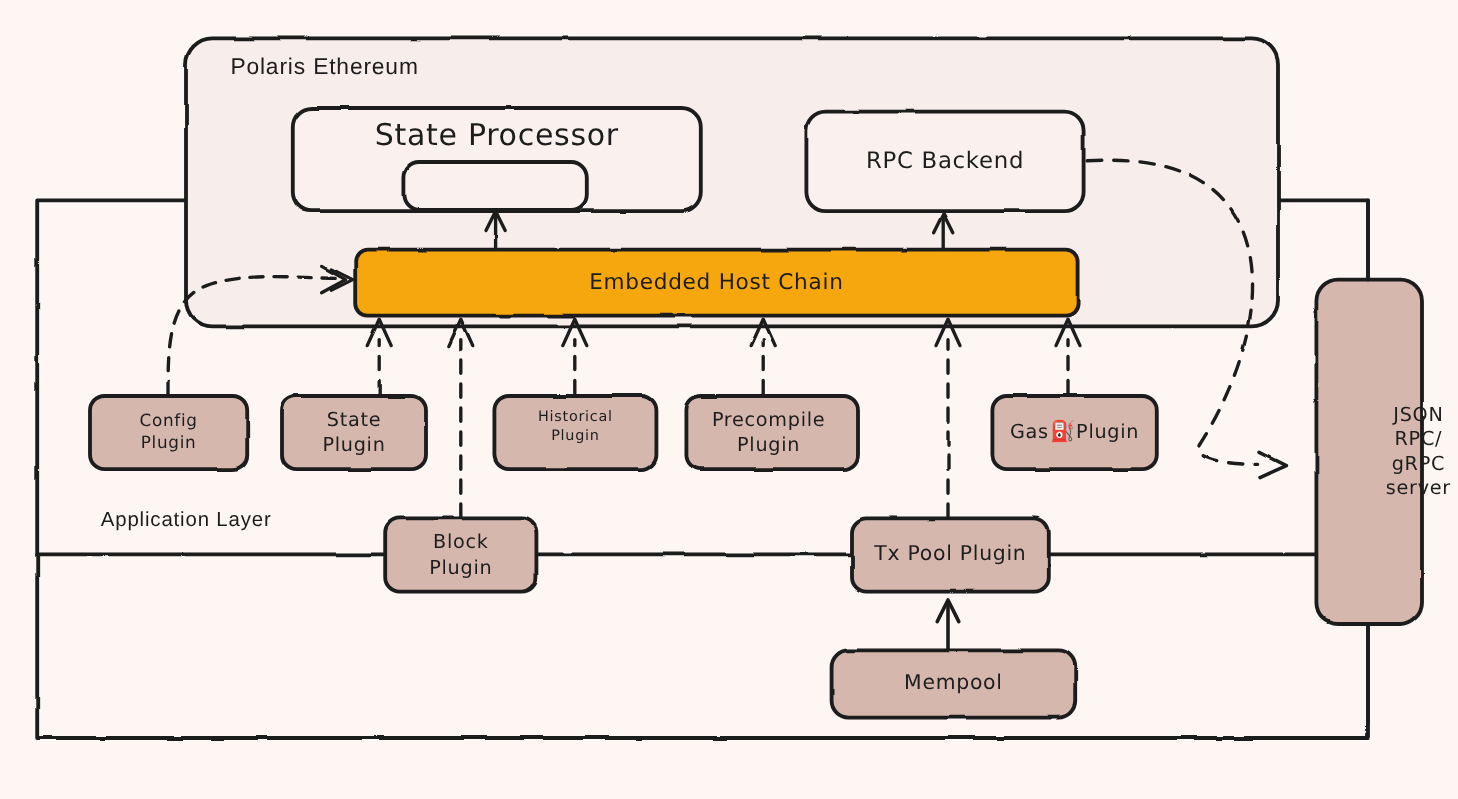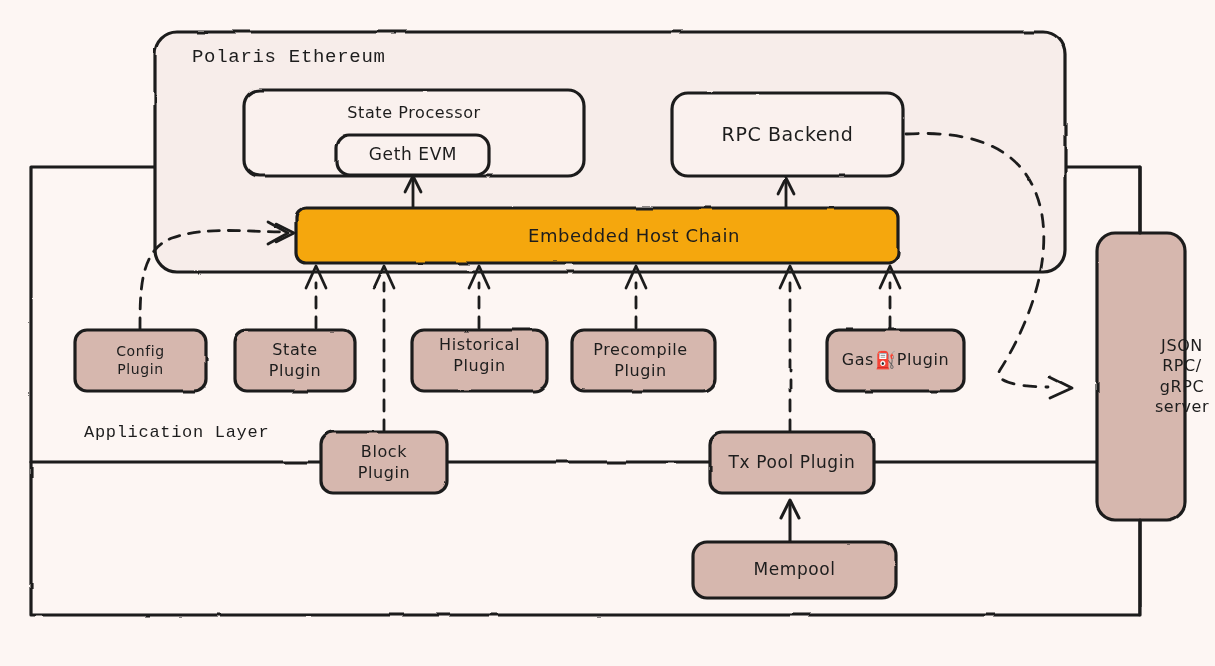--- a/index.html
+++ b/index.html
@@ -32,21 +32,21 @@
     color: #1d1d1d;
     font-family: "DejaVu Sans", sans-serif;
     letter-spacing: 0.6px;
     line-height: 1.28;
     pointer-events: none;
     white-space: pre-line;
   }
   .free-label {
     position: absolute;
     color: #1d1d1d;
-    font-family: Liberation Mono, monospace;
+    font-family: Liberation Sans, sans-serif;
     letter-spacing: 0.7px;
     white-space: nowrap;
   }
   .gas-emoji { font-size: 17px; line-height: 1; margin-left: 1px; vertical-align: -2px; }
 </style>
 </head>
 <body>
 
 <div id="stage">
 
@@ -186,35 +186,34 @@
         <path d="M1140,520 L1140,615" fill="none" stroke="#1d1d1d" stroke-width="3.2" stroke-linecap="round"></path>
       </g>
     </g>
   </svg>
 
   <div class="free-label" style="left:192px; top:46px; font-size:19px;">Polaris Ethereum</div>
 
   <div class="free-label" style="left:52px; top:423px; font-size:17px;margin-left:32px;">Application Layer</div>
 
 
-  <div class="node-label" style="left:244px; top:96px; width:340px; height:34px; font-size:16px;">State Processor</div>
-
-  <div class="node-label" style="left:337px; top:135px; width:152px; height:40px; font-size:17px;">Geth EVM</div>
+  <div class="node-label" style="left:244px; top:96px; width:340px; height:34px; font-size:25px;">State Processor</div>
+
 
   <div class="node-label" style="left:672px; top:93px; width:231px; height:83px; font-size:19px;">RPC Backend</div>
 
-  <div class="node-label" style="left:296px; top:208px; width:602px; height:55px; font-size:18px;margin-left:37px;">Embedded Host Chain</div>
+  <div class="node-label" style="left:296px; top:208px; width:602px; height:55px; font-size:18px;">Embedded Host Chain</div>
 
   <div class="node-label" style="left:75px; top:330px; width:131px; height:61px; font-size:14px;">Config
 Plugin</div>
 
   <div class="node-label" style="left:235px; top:330px; width:120px; height:61px; font-size:16px;">State
 Plugin</div>
 
-  <div class="node-label" style="left:412px; top:330px; width:135px; height:51px; font-size:16px;">Historical
+  <div class="node-label" style="left:412px; top:330px; width:135px; height:51px; font-size:12px;">Historical
 Plugin</div>
 
   <div class="node-label" style="left:572px; top:330px; width:137px; height:61px; font-size:16px;">Precompile
 Plugin</div>
 
   <div class="node-label" style="left:827px; top:330px; width:137px; height:61px; font-size:16px; flex-direction:row;">
     <span style="display:flex; align-items:center; justify-content:center;">
       <span>Gas</span>
       <span class="gas-emoji">⛽</span>
     </span>

